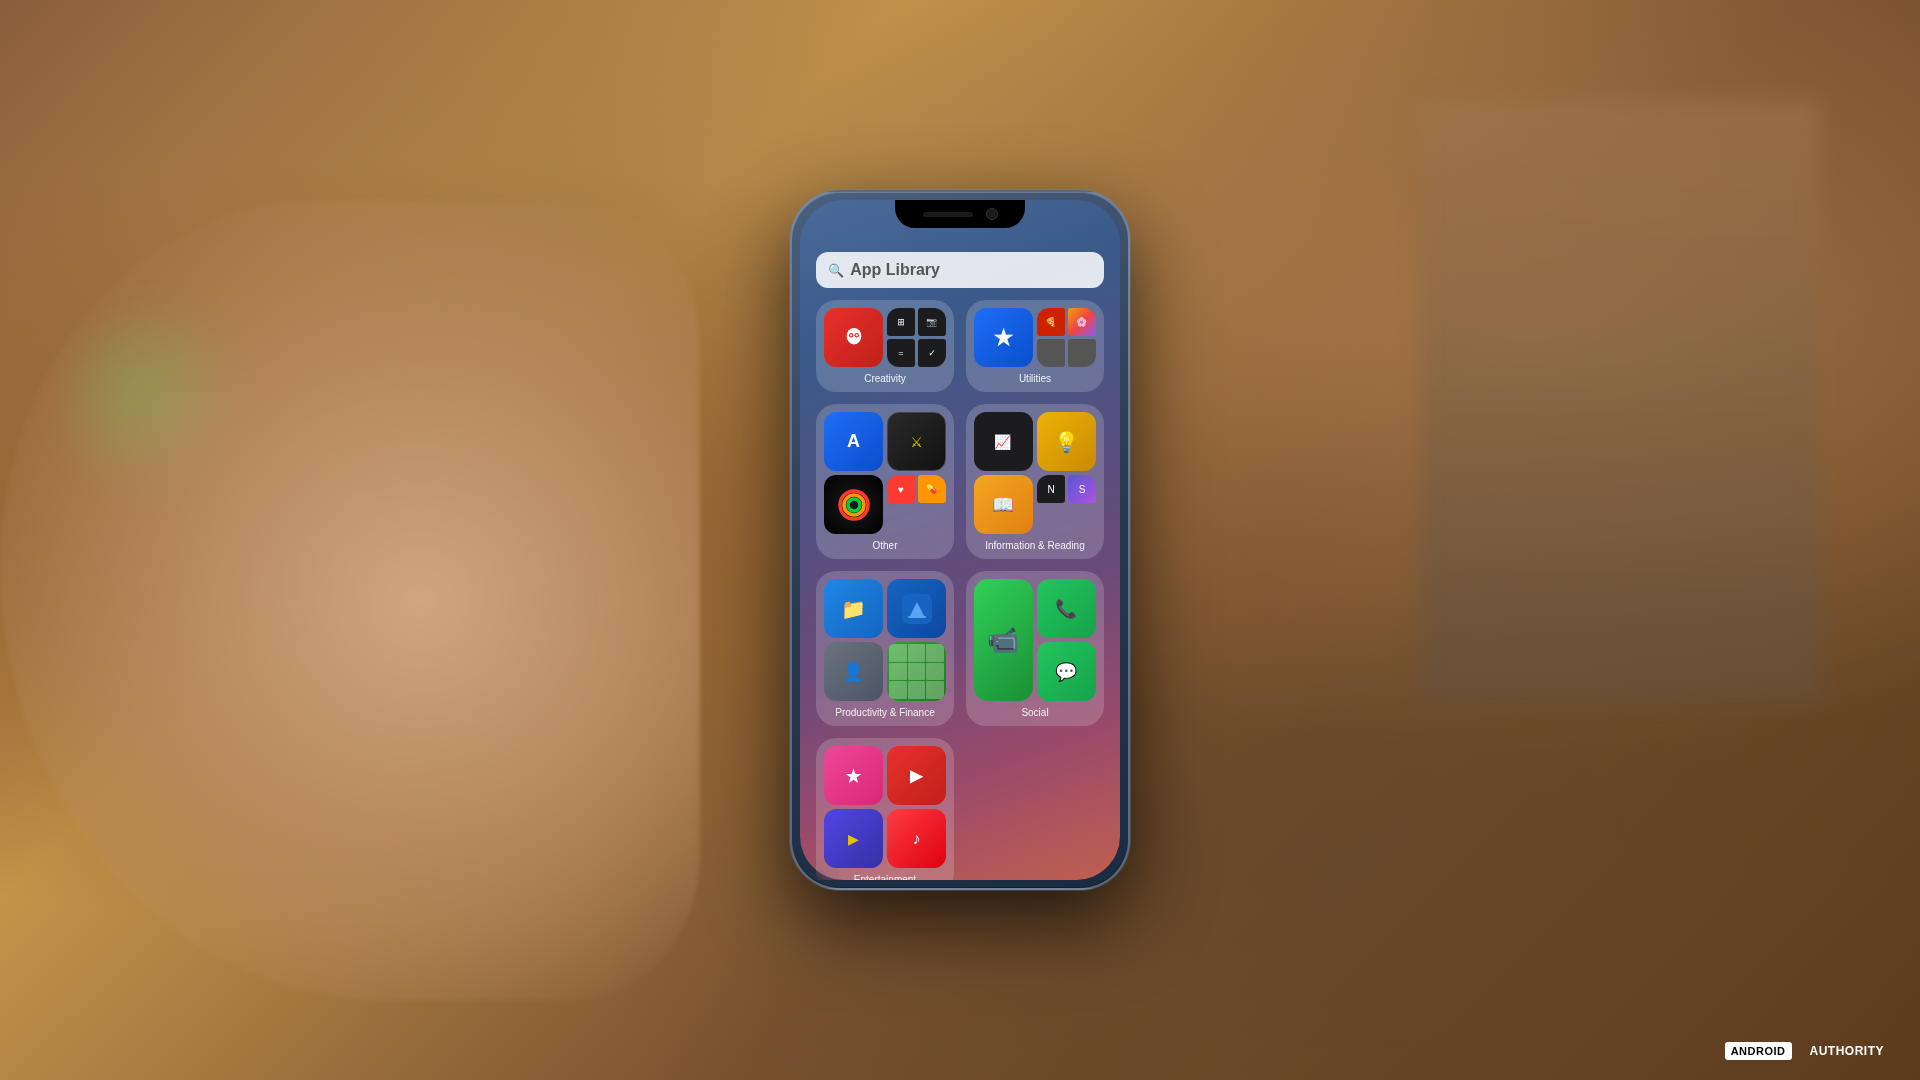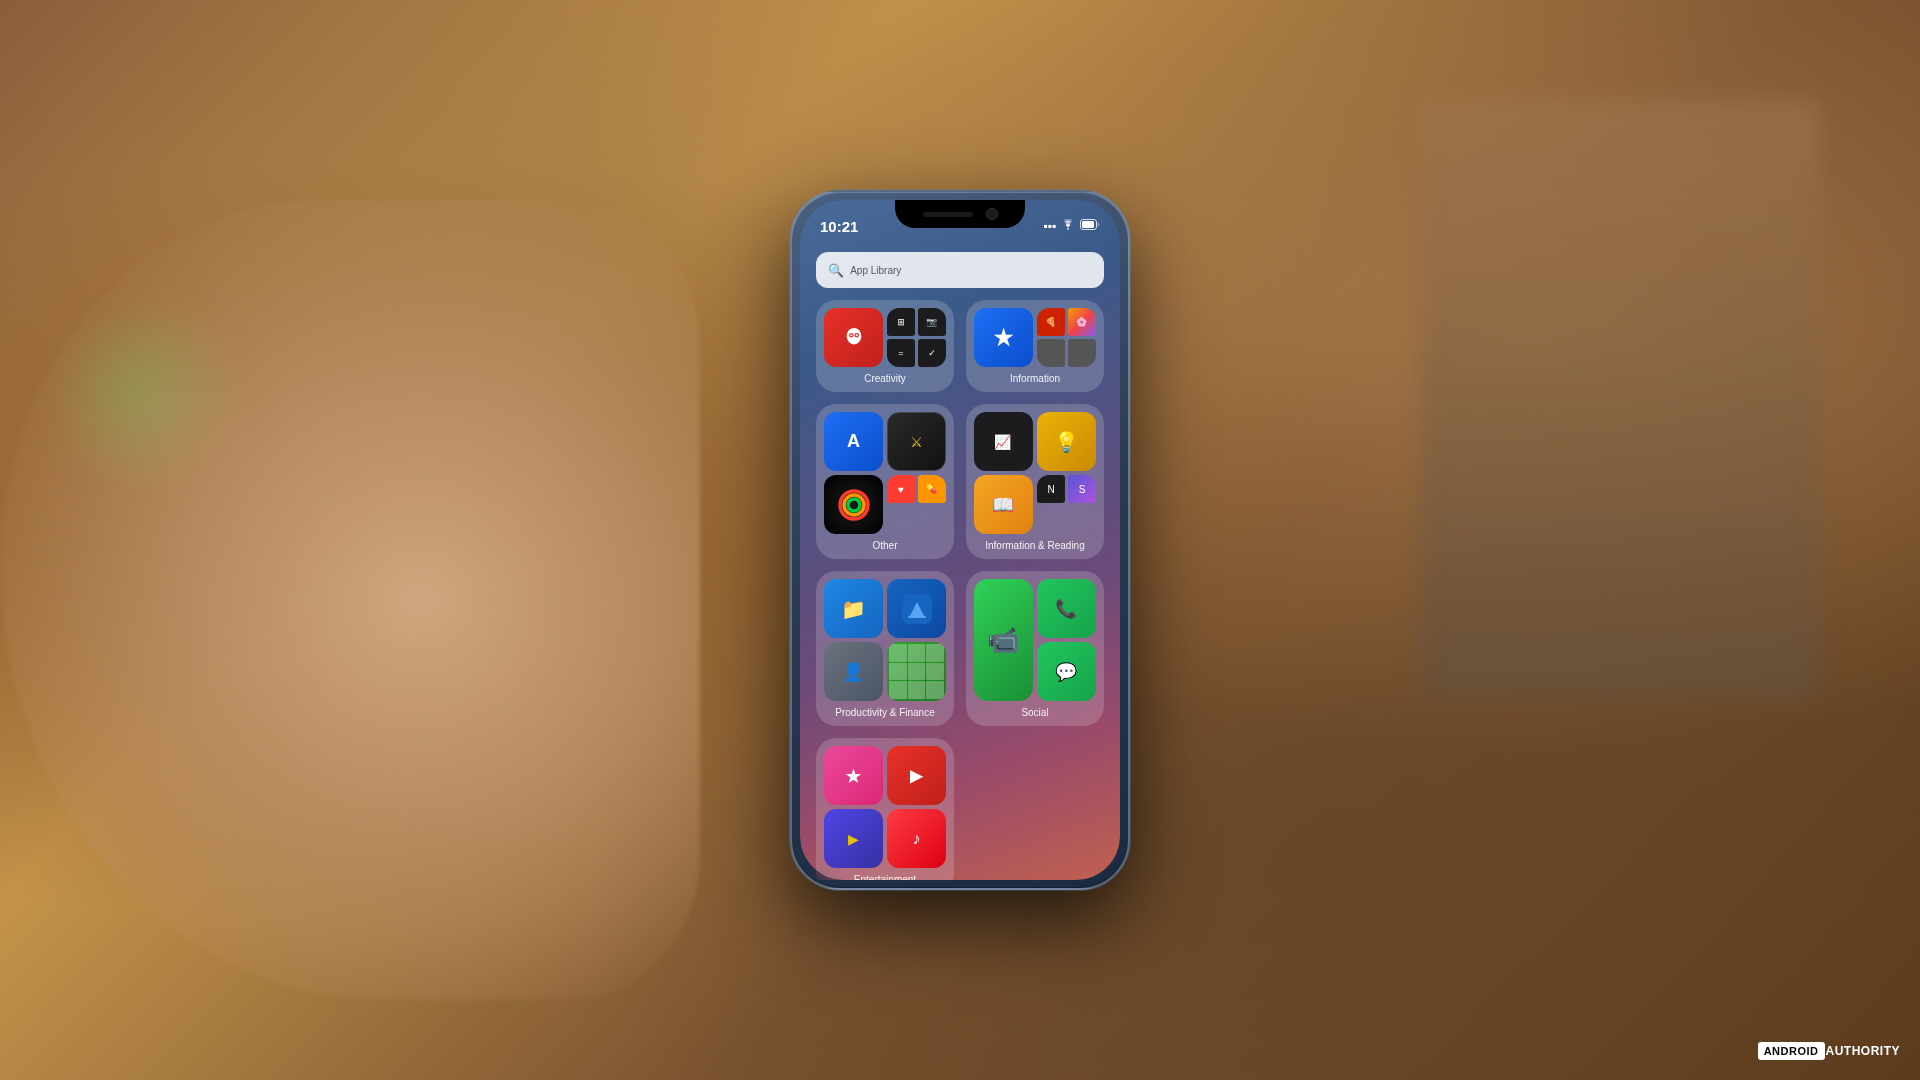--- a/index.html
+++ b/index.html
@@ -175,23 +175,23 @@
       padding: 0 12px;
       gap: 6px;
     }
 
     .search-icon-inner {
       color: #666;
       font-size: 13px;
     }
 
     .search-text {
-      font-size: 10px;
+      font-size: 16px;
       color: #555;
-      font-weight: 400;
+      font-weight: 700;
     }
 
     
     .app-grid {
       position: absolute;
       top: 100px;
       left: 16px;
       right: 16px;
       bottom: 20px;
       display: grid;
@@ -257,24 +257,24 @@
     
     .entertainment-folder .folder-apps {
       grid-template-columns: 1fr 1fr;
       grid-template-rows: 1fr 1fr;
     }
 
     
     .watermark {
       position: absolute;
       bottom: 20px;
-      right: 20px;
-      display: flex;
-      align-items: center;
-      gap: 1px;
+      right: 36px;
+      display: flex;
+      align-items: center;
+      gap: 18px;
       z-index: 100;
       justify-content: center;
     }
 
     .watermark-android {
       background: #fff;
       color: #000;
       font-size: 11px;
       font-weight: 700;
       padding: 3px 6px;
@@ -356,41 +356,20 @@
     <div class="side-button-left-2"></div>
     <div class="side-button-left-3"></div>
 
     <div class="phone-screen">
 
       <div class="notch">
         <div class="notch-speaker"></div>
         <div class="notch-camera"></div>
       </div>
 
-      <div class="status-bar">
-        <span class="status-time">10:21</span>
-        <div class="status-icons">
-          <span class="signal-icon">▪▪▪</span>
-          <span class="wifi-icon">
-            <svg width="14" height="11" viewBox="0 0 14 11" fill="white">
-              <path d="M7 8.5L4.5 6C5.7 4.8 8.3 4.8 9.5 6L7 8.5Z"></path>
-              <path d="M7 11L6 10 7 8.5 8 10Z" fill="white"></path>
-              <path d="M7 6.5L3 2.5C4.6 1 9.4 1 11 2.5L7 6.5Z" opacity="0.6"></path>
-              <path d="M7 4L1 -1C3.2-2.5 10.8-2.5 13-1L7 4Z" opacity="0.3"></path>
-            </svg>
-          </span>
-          <span class="battery-icon">
-            <svg width="20" height="11" viewBox="0 0 20 11" fill="none">
-              <rect x="0.5" y="0.5" width="16" height="10" rx="2.5" stroke="white" stroke-opacity="0.8"></rect>
-              <rect x="2" y="2" width="12" height="7" rx="1.5" fill="white"></rect>
-              <path d="M17.5 3.5v4a1.5 1.5 0 000-4z" fill="white" fill-opacity="0.4"></path>
-            </svg>
-          </span>
-        </div>
-      </div>
 
       <div class="search-bar">
         <span class="search-icon-inner">🔍</span>
         <span class="search-text">App Library</span>
       </div>
 
       <div class="app-grid">
 
         <div class="folder">
           <div class="folder-apps">
@@ -420,21 +399,21 @@
             <div class="app-icon blue-bg" style="font-size:22px; color:white; font-weight:bold;">★</div>
             <div class="app-icon" style="padding:0; overflow:hidden; border-radius:12px;">
               <div class="small-app-grid">
                 <div style="background:#cc2200; border-radius:3px; display:flex;align-items:center;justify-content:center;font-size:9px;color:white;">🍕</div>
                 <div style="background:linear-gradient(135deg,#f59e0b,#ef4444,#8b5cf6); border-radius:3px; display:flex;align-items:center;justify-content:center;font-size:9px;color:white;">🌸</div>
                 <div style="background:#555; border-radius:3px;"></div>
                 <div style="background:#555; border-radius:3px;"></div>
               </div>
             </div>
           </div>
-          <div class="folder-label">Information</div>
+          <div class="folder-label">Utilities</div>
         </div>
 
         <div class="folder">
           <div class="folder-apps">
             <div class="app-icon blue-bg" style="font-size:18px; color:white; font-weight:900;">A</div>
             <div class="app-icon" style="background:linear-gradient(135deg,#2a2a2a,#111); font-size:14px; color:#e8c000; border:1px solid #444;">⚔</div>
             <div class="app-icon" style="background:radial-gradient(circle, #1a1a1a, #000); border-radius:12px; overflow:hidden; position:relative;">
               <svg width="36" height="36" viewBox="0 0 36 36">
                 <circle cx="18" cy="18" r="14" fill="none" stroke="#ff3b30" stroke-width="3.5"></circle>
                 <circle cx="18" cy="18" r="10" fill="none" stroke="#ff9500" stroke-width="3.5"></circle>

